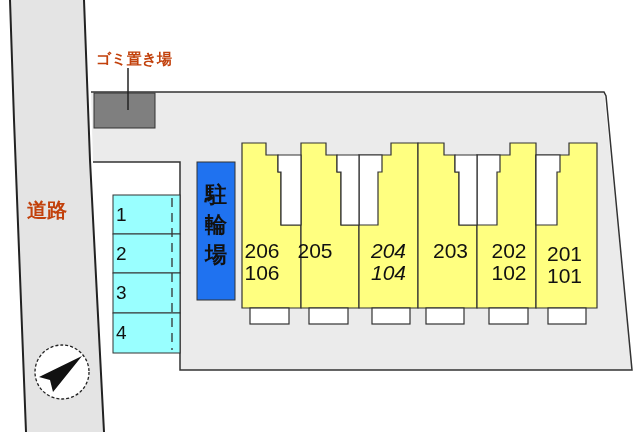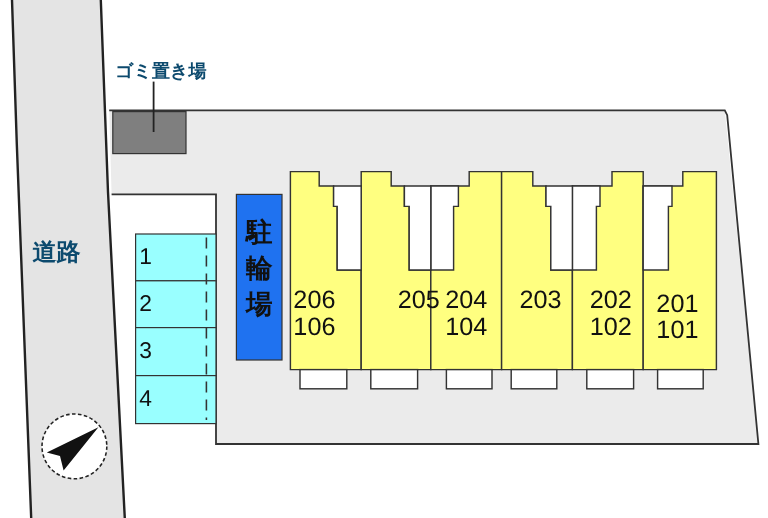--- a/index.html
+++ b/index.html
@@ -1,18 +1,18 @@
 <!DOCTYPE html>
 <html><head>
 <meta charset="utf-8">
 <style>
   html,body{margin:0;padding:0;}
   body{width:640px;height:432px;background:#ffffff;position:relative;overflow:hidden;font-family:"DejaVu Sans",sans-serif;}
   svg{position:absolute;left:0;top:0;}
-  .lbl{position:absolute;color:#0c4a6e;font-weight:bold;text-align:right;}
+  .lbl{position:absolute;color:#c2410c;font-weight:bold;text-align:right;}
   .unitlbl{position:absolute;text-align:center;font-family:"Liberation Sans",sans-serif;font-size:21px;line-height:22px;color:#111;}
   .slot{position:absolute;font-family:"Liberation Sans",sans-serif;font-size:19px;color:#111;}
 </style>
 </head>
 <body>
 
 <svg width="640" height="432" viewBox="0 0 640 432">
 
   <polygon points="10,0 84,0 90,160 104,432 26,432 14,120" fill="#e4e4e4" stroke="none"></polygon>
   <path d="M10,0 L14,120 L26,432" fill="none" stroke="#222" stroke-width="2"></path>
@@ -84,24 +84,24 @@
 
 <div class="slot" style="left:116px;top:204px;">1</div>
 <div class="slot" style="left:116px;top:243px;">2</div>
 <div class="slot" style="left:116px;top:282px;">3</div>
 <div class="slot" style="left:116px;top:322px;">4</div>
 
 <div class="unitlbl" style="left:242px;top:240px;width:40px;">
   <div>206</div>
     <div>106</div>
 </div>
-<div class="unitlbl" style="left:301px;top:240px;width:48px;padding-left:24px;">
+<div class="unitlbl" style="left:291px;top:240px;width:48px;">
   <div>205</div>
 </div>
-<div class="unitlbl" style="left:359px;top:240px;width:59px;">
+<div class="unitlbl" style="left:359px;top:240px;width:59px;font-style:italic;">
   <div>204</div>
     <div>104</div>
 </div>
 <div class="unitlbl" style="left:418px;top:240px;width:65px;">
   <div>203</div>
 </div>
 <div class="unitlbl" style="left:477px;top:240px;width:64px;">
   <div>202</div>
     <div>102</div>
 </div>

